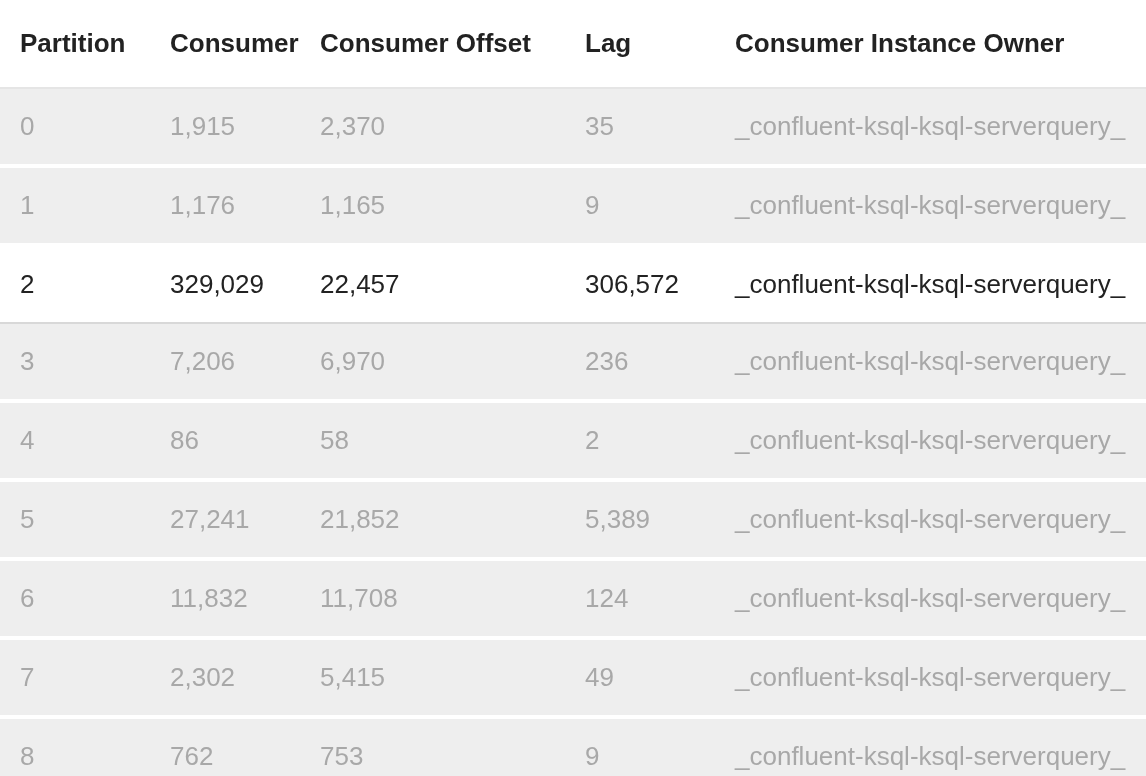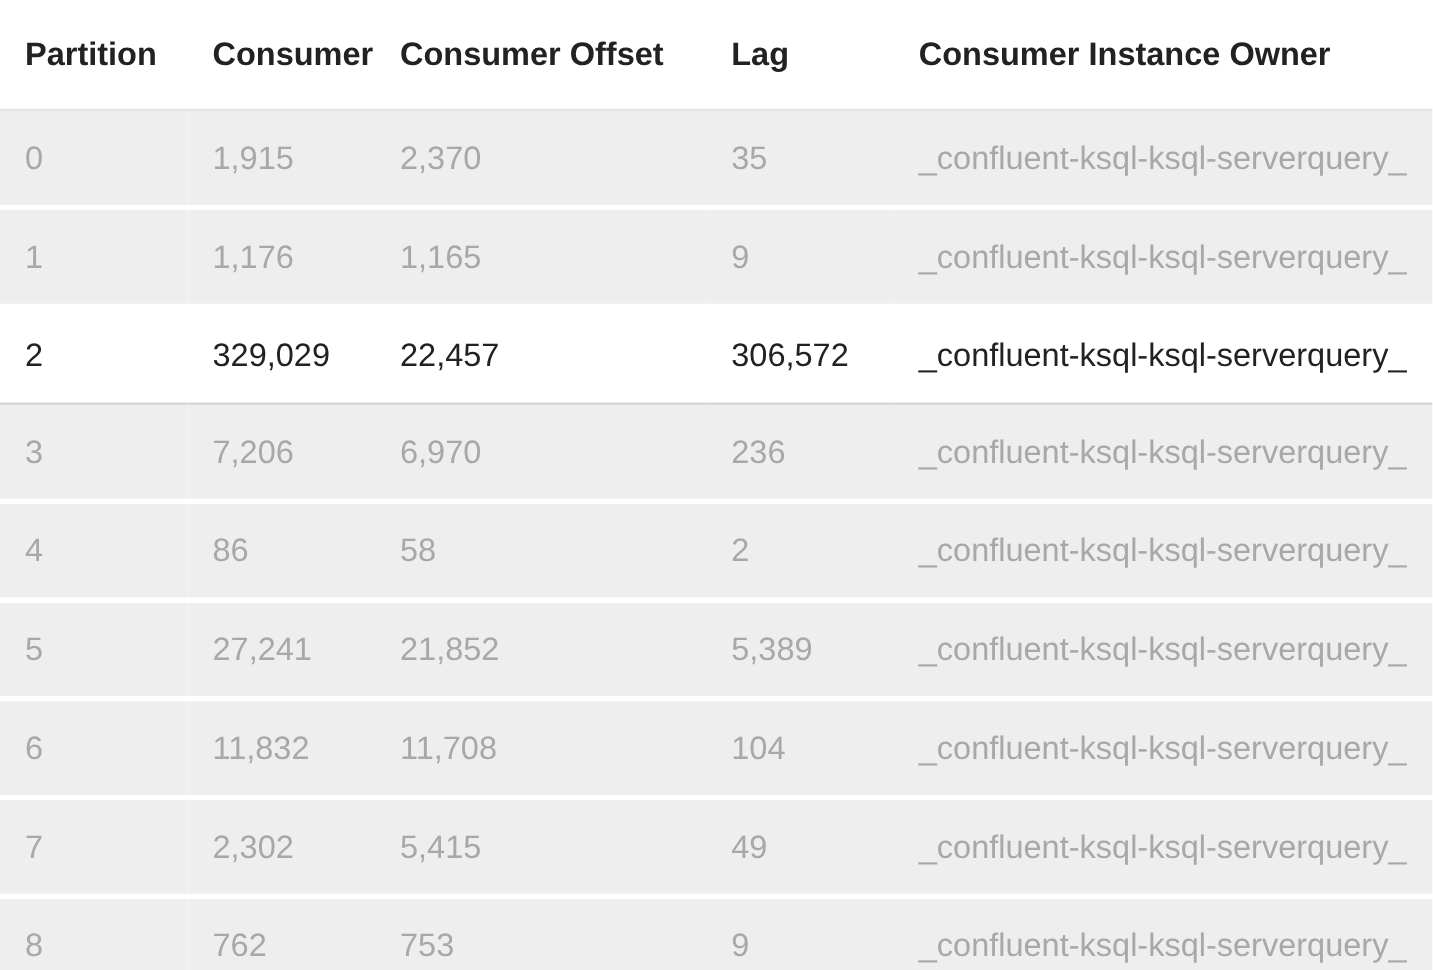--- a/index.html
+++ b/index.html
@@ -112,21 +112,21 @@
         <td>5</td>
         <td>27,241</td>
         <td>21,852</td>
         <td>5,389</td>
         <td>_confluent-ksql-ksql-serverquery_</td>
       </tr>
       <tr>
         <td>6</td>
         <td>11,832</td>
         <td>11,708</td>
-        <td>104</td>
+        <td>124</td>
         <td>_confluent-ksql-ksql-serverquery_</td>
       </tr>
       <tr>
         <td>7</td>
         <td>2,302</td>
         <td>5,415</td>
         <td>49</td>
         <td>_confluent-ksql-ksql-serverquery_</td>
       </tr>
       <tr>

